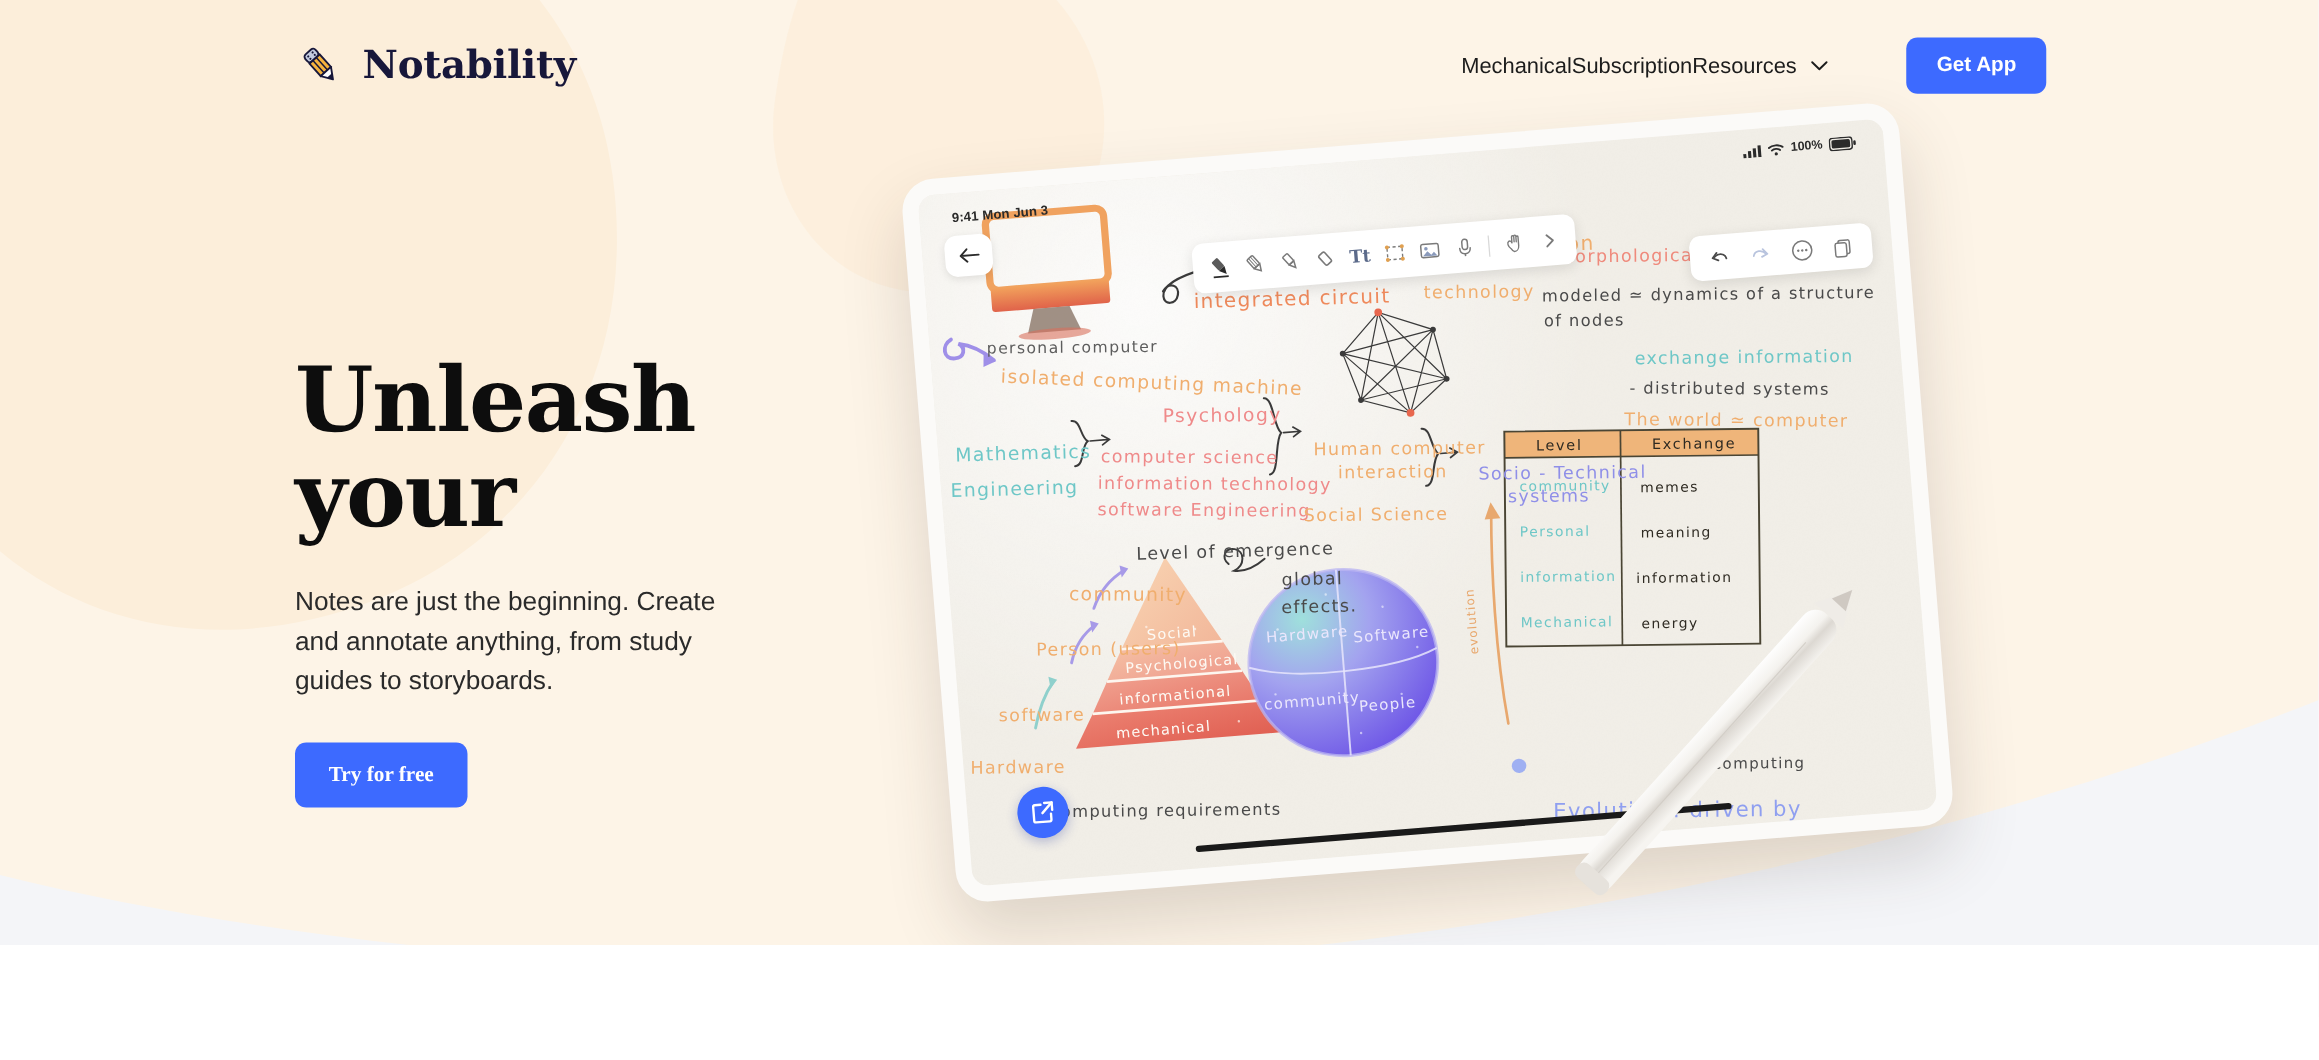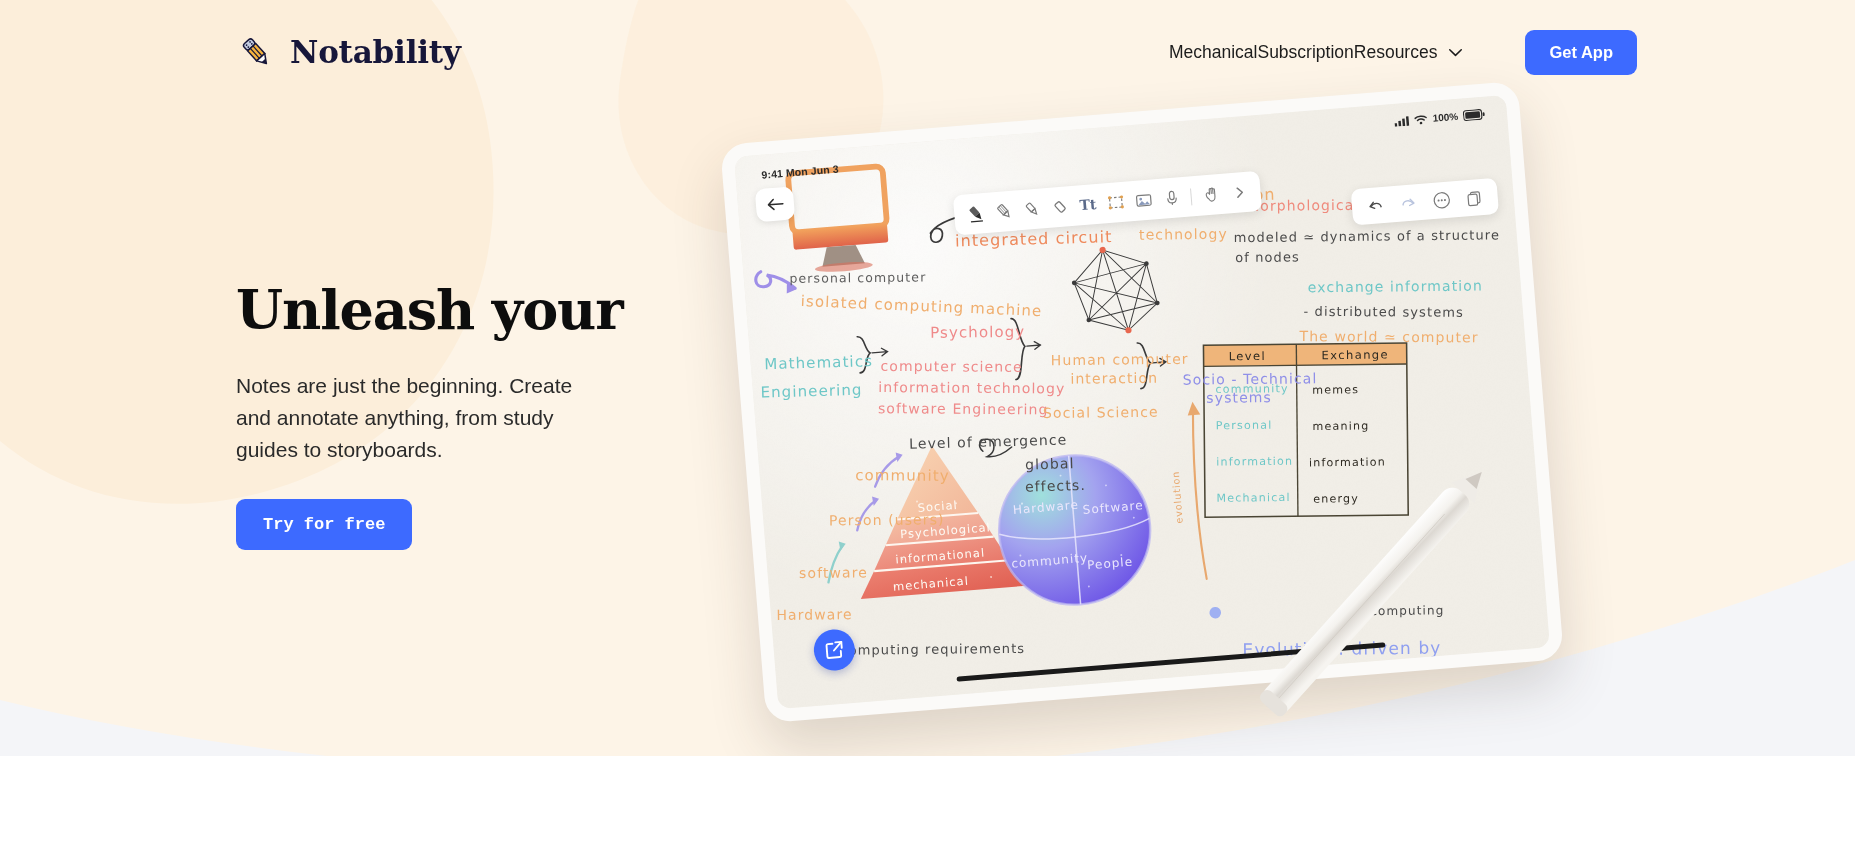--- a/index.html
+++ b/index.html
@@ -100,21 +100,21 @@
   
   .hero {
     position: absolute;
     z-index: 30;
     left: 236px;
     top: 282px;
     width: 470px;
   }
   .hero h1 {
     font-family: "DejaVu Serif", "Liberation Serif", serif;
-    font-size: 54px;
+    font-size: 72px;
     line-height: 1.06;
     font-weight: 700;
     color: #0d0d0d;
     letter-spacing: -1.1px;
     margin-bottom: 31px;
   }
   .hero p {
     font-size: 21px;
     line-height: 1.52;
     color: #2a2a2a;
@@ -123,21 +123,21 @@
   }
   .try-free {
     background: #3d6aff;
     color: #ffffff;
     font-size: 17px;
     font-weight: 700;
     border: none;
     border-radius: 9px;
     padding: 16px 27px;
     cursor: pointer;
-    font-family: Liberation Mono, monospace;
+    font-family: Liberation Serif, serif;
   }
 
   
   .tablet-wrap {
     position: absolute;
     z-index: 20;
     left: 742px;
     top: 112px;
     width: 840px;
     height: 640px;

